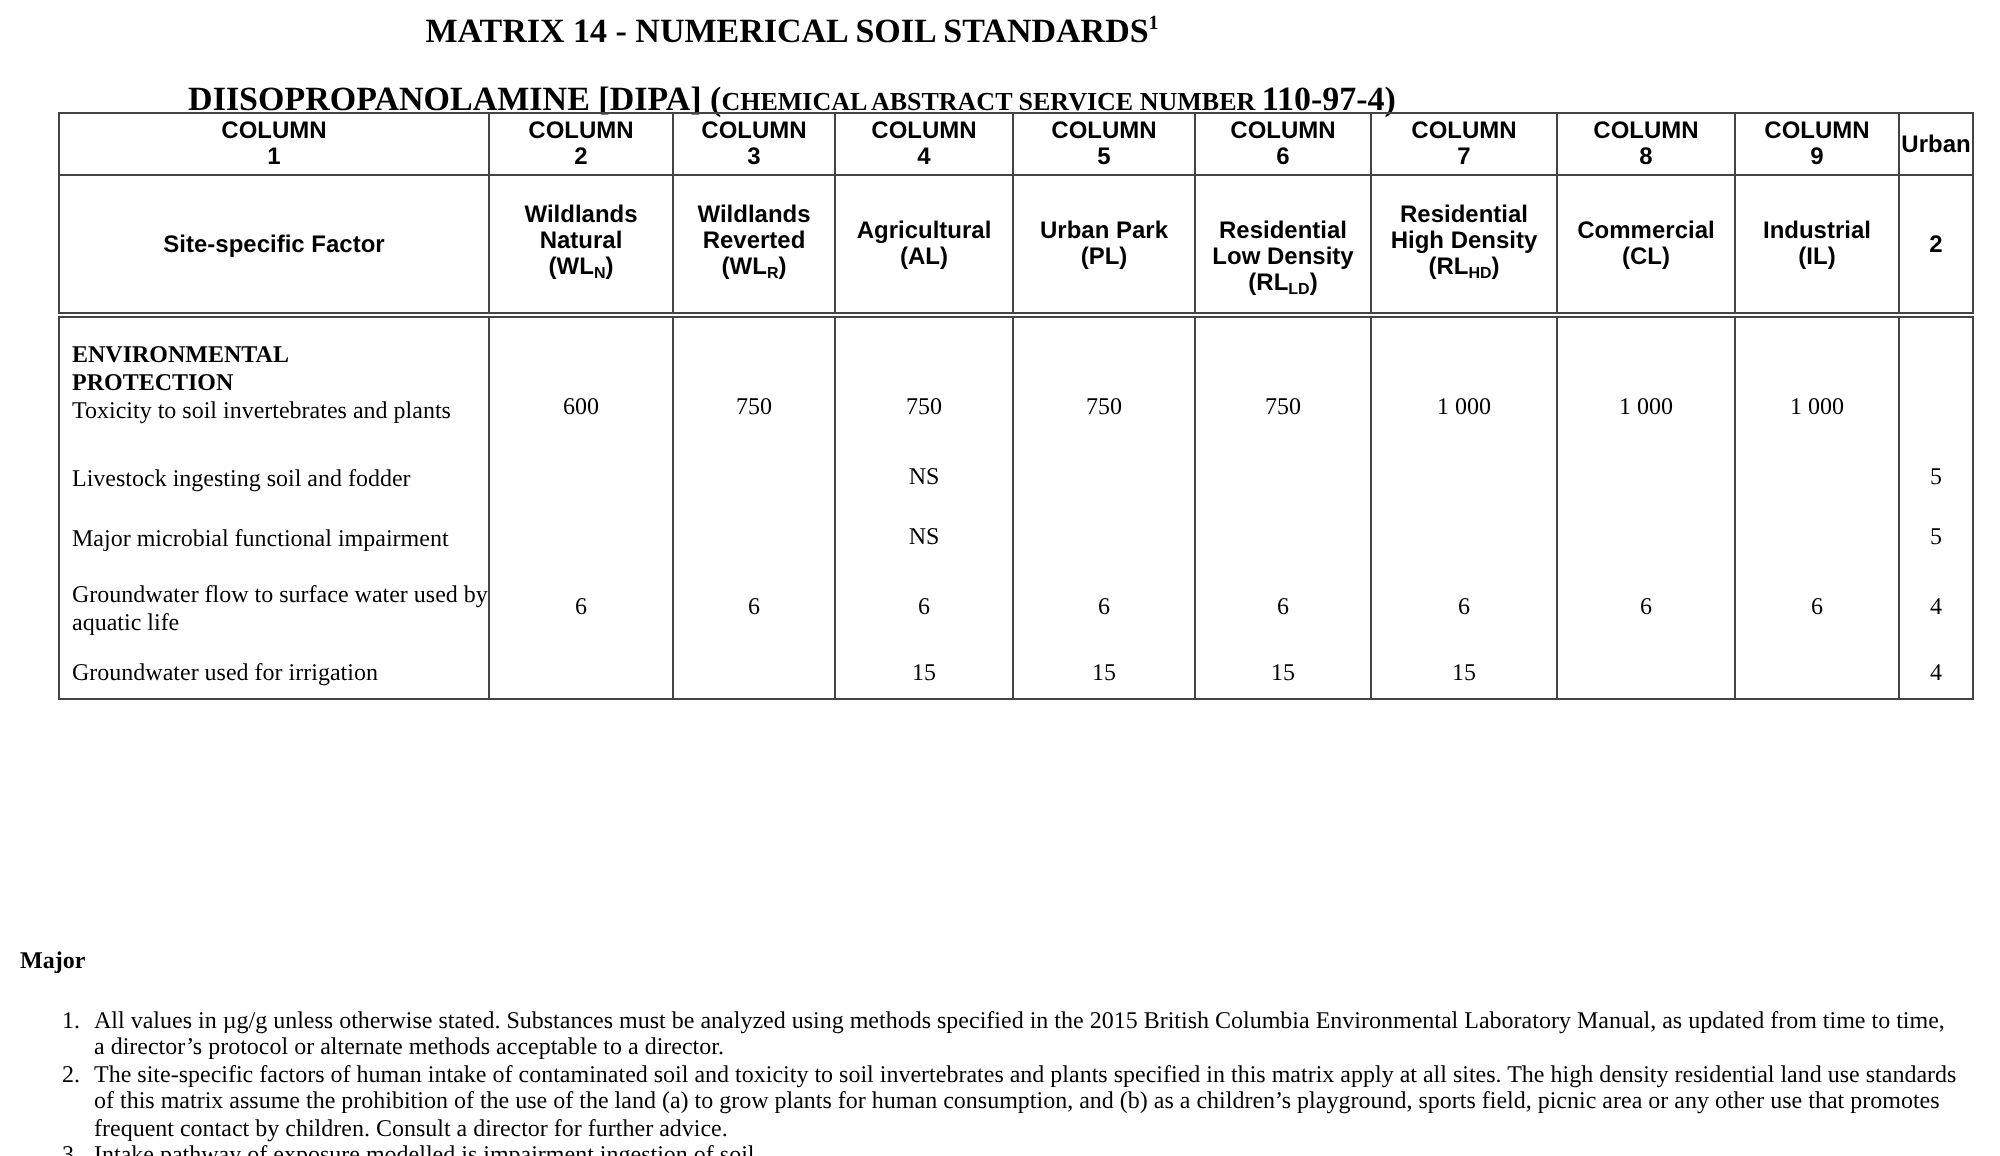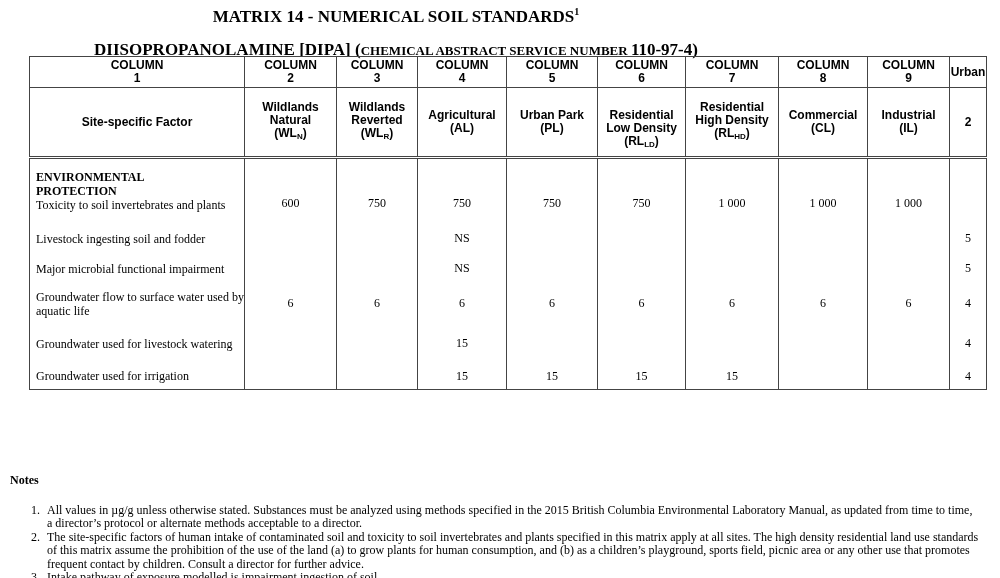--- a/index.html
+++ b/index.html
@@ -174,51 +174,37 @@
         <td class="cell-val">6</td>
         <td class="cell-val">6</td>
         <td class="cell-val">6</td>
         <td class="cell-val">6</td>
         <td class="cell-val">6</td>
         <td class="cell-val">6</td>
         <td class="cell-val">6</td>
         <td class="cell-val">6</td>
         <td class="cell-note">4</td>
       </tr>
-      <tr class="val-row" style="height: 40px;">
-        <td class="cell-factor">
-          <div>Groundwater used for livestock watering</div>
-        </td>
-        <td class="cell-val"></td>
-        <td class="cell-val"></td>
-        <td class="cell-val">15</td>
-        <td class="cell-val"></td>
-        <td class="cell-val"></td>
-        <td class="cell-val"></td>
-        <td class="cell-val"></td>
-        <td class="cell-val"></td>
-        <td class="cell-note">4</td>
-      </tr>
       <tr class="val-row" style="height: 26px;">
         <td class="cell-factor">
           <div>Groundwater used for irrigation</div>
         </td>
         <td class="cell-val"></td>
         <td class="cell-val"></td>
         <td class="cell-val">15</td>
         <td class="cell-val">15</td>
         <td class="cell-val">15</td>
         <td class="cell-val">15</td>
         <td class="cell-val"></td>
         <td class="cell-val"></td>
         <td class="cell-note">4</td>
       </tr>
     </tbody>
 </table>
 
 <div class="notes">
-  <div class="nh">Notes</div>
+  <div class="nh">Major</div>
   <ol id="notes-list">
       <li>All values in µg/g unless otherwise stated.  Substances must be analyzed using methods specified in the 2015 British Columbia Environmental Laboratory Manual, as updated from time to time, a director’s protocol or alternate methods acceptable to a director.</li>
       <li>The site-specific factors of human intake of contaminated soil and toxicity to soil invertebrates and plants specified in this matrix apply at all sites. The high density residential land use standards of this matrix assume the prohibition of the use of the land (a) to grow plants for human consumption, and (b) as a children’s playground, sports field, picnic area or any other use that promotes frequent contact by children. Consult a director for further advice.</li>
       <li>Intake pathway of exposure modelled is impairment ingestion of soil.</li>
     </ol>
 </div>
 
 </body></html>

